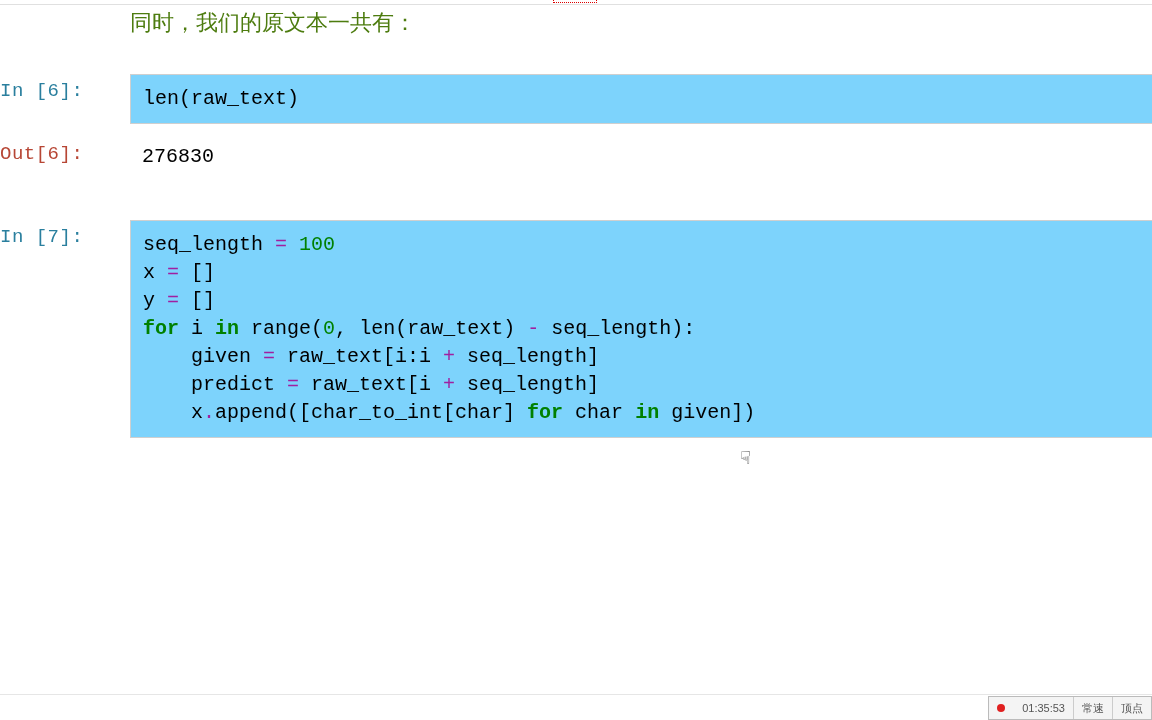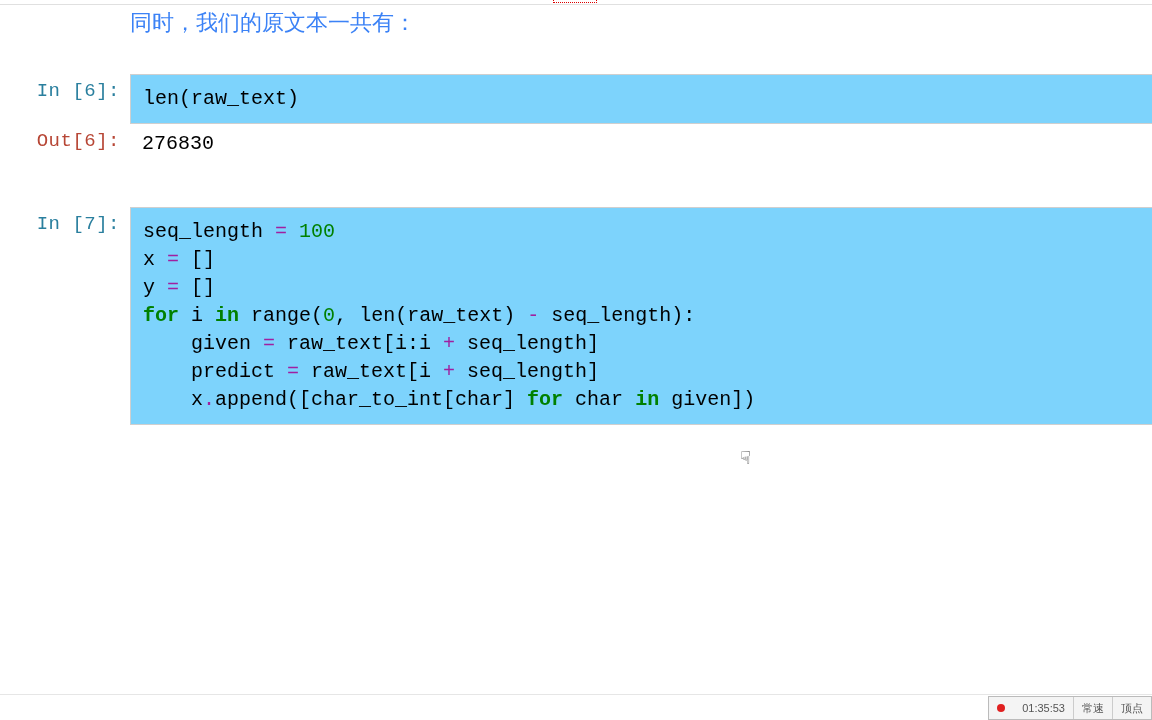--- a/index.html
+++ b/index.html
@@ -1,25 +1,25 @@
 <!DOCTYPE html>
 <html><head>
 <meta charset="utf-8">
 <style>
 * { margin:0; padding:0; box-sizing:border-box; }
 html,body { width:1152px; height:720px; background:#fff; font-family:"Helvetica Neue",Arial,"Microsoft YaHei",sans-serif; overflow:hidden; position:relative; }
 .top-ruler { position:absolute; top:0; left:0; right:0; height:5px; border-bottom:1px solid #e0e0e0; }
 .top-ruler .red-box { position:absolute; left:553px; top:0; width:44px; height:3px; border:1px dotted #d00; border-top:none; }
 .notebook { position:absolute; top:0; left:0; right:0; bottom:26px; overflow:hidden; }
 .row { display:flex; }
-.prompt { width:130px; flex:0 0 130px; text-align:right; padding:6px 10px 0 0; font-family:"Courier New",monospace; font-size:19px; letter-spacing:.5px; }
+.prompt { width:130px; flex:0 0 130px; padding:6px 10px 0 0; font-family:"Courier New",monospace; font-size:19px; letter-spacing:.5px; }
 .prompt-in { color:#2a7f9e; }
 .prompt-out { color:#b74635; }
 .content { flex:1; }
-.md-text { font-size:22px; line-height:1.55; color:#3b82f6; padding:6px 0 6px 0; }
+.md-text { font-size:22px; line-height:1.55; color:#4d7c0f; padding:6px 0 6px 0; }
 .md-text p { margin-bottom:20px; }
 .h2 { font-size:31px; font-weight:700; margin:28px 0 22px 0; }
 .code-cell { border:1px solid #cfcfcf; background:#7dd3fc; padding:10px 12px; font-family:"Courier New",monospace; font-size:20px; line-height:1.4; color:#000; border-right:none; }
 .output-text { font-family:"Courier New",monospace; font-size:20px; padding:8px 12px; color:#000; }
 .tk-bf { color:#000; }
 .tk-kw { color:#008000; font-weight:bold; }
 .tk-num { color:#008000; }
 .tk-op { color:#a020a0; }
 .cursor-icon { position:absolute; left:740px; top:447px; font-size:18px; color:#333; pointer-events:none; }
 .bottom-bar { position:absolute; left:0; right:0; bottom:25px; height:1px; background:#e6e6e6; }
@@ -42,21 +42,21 @@
     <div class="content md-text">
       <p>同时，我们的原文本一共有：</p>
     </div>
   </div>
 
   <div class="row" style="margin-top:8px">
     <div class="prompt prompt-in">In  [6]:</div>
     <div class="content code-cell" id="cell6-code"><span class="tk-bf">len</span><span class="">(raw_text)</span></div>
   </div>
 
-  <div class="row" style="margin-top:0">
+  <div class="row" style="margin-top:13px">
     <div class="prompt prompt-out">Out[6]:</div>
     <div class="content output-text">276830</div>
   </div>
 
   <div class="row" style="margin-top:28px">
     <div class="prompt"></div>
   </div>
 
   <div class="row" style="margin-top:10px">
     <div class="prompt prompt-in">In  [7]:</div>

